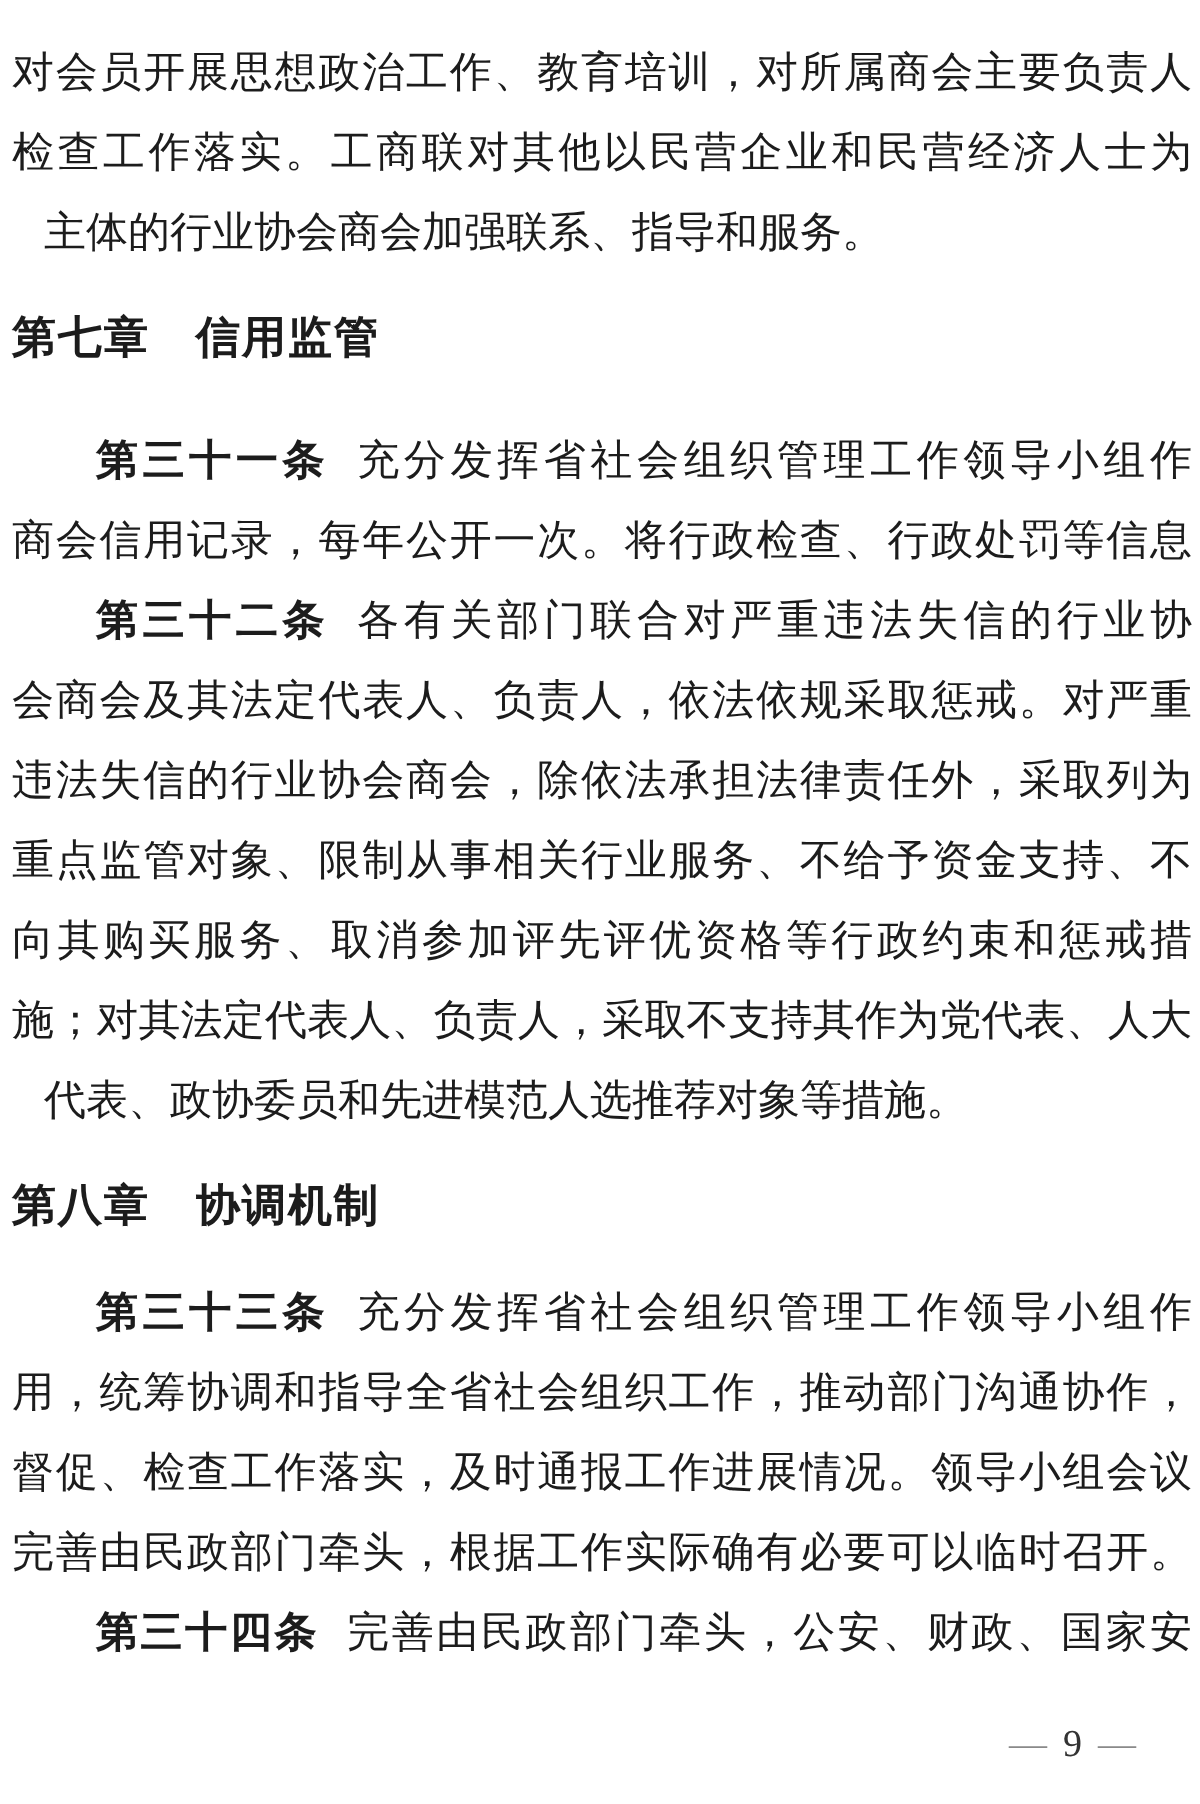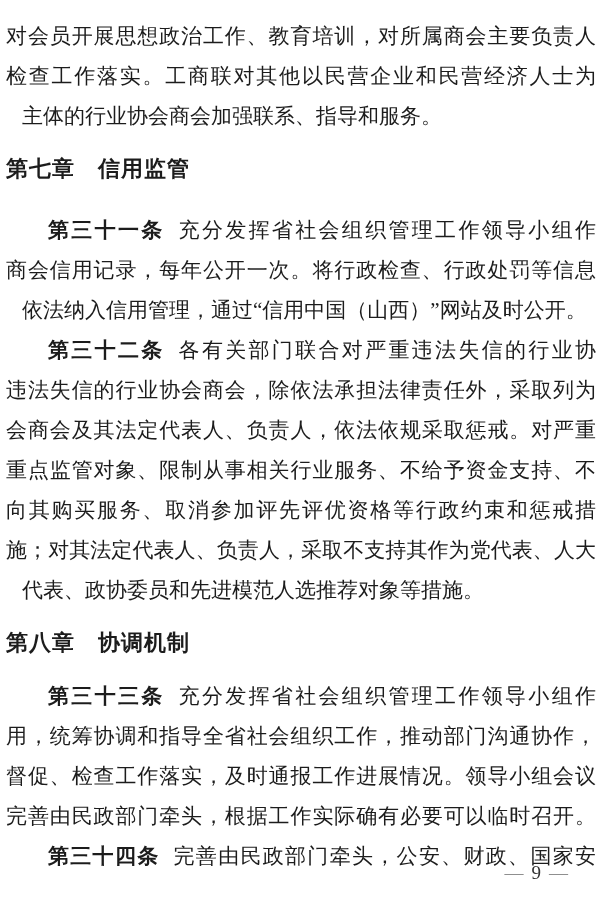--- a/index.html
+++ b/index.html
@@ -77,29 +77,28 @@
     <div class="line last">主体的行业协会商会加强联系、指导和服务。</div>
   </div>
 
   <h2 class="chapter">第七章　信用监管</h2>
 
   <div>
     <div class="line first">
       <b class="lead">第三十一条</b><span>充分发挥省社会组织管理工作领导小组作</span>
     </div>
     <div class="line">商会信用记录，每年公开一次。将行政检查、行政处罚等信息</div>
-    <div class="line last">依法纳入信用管理，通过“信用中国（山西）”网站及时公开。</div>
   </div>
 
   <div>
     <div class="line first">
       <b class="lead">第三十二条</b><span>各有关部门联合对严重违法失信的行业协</span>
     </div>
+    <div class="line">会商会及其法定代表人、负责人，依法依规采取惩戒。对严重</div>
     <div class="line">违法失信的行业协会商会，除依法承担法律责任外，采取列为</div>
-    <div class="line">会商会及其法定代表人、负责人，依法依规采取惩戒。对严重</div>
     <div class="line">重点监管对象、限制从事相关行业服务、不给予资金支持、不</div>
     <div class="line">向其购买服务、取消参加评先评优资格等行政约束和惩戒措</div>
     <div class="line">施；对其法定代表人、负责人，采取不支持其作为党代表、人大</div>
     <div class="line last">代表、政协委员和先进模范人选推荐对象等措施。</div>
   </div>
 
   <h2 class="chapter second">第八章　协调机制</h2>
 
   <div>
     <div class="line first">

